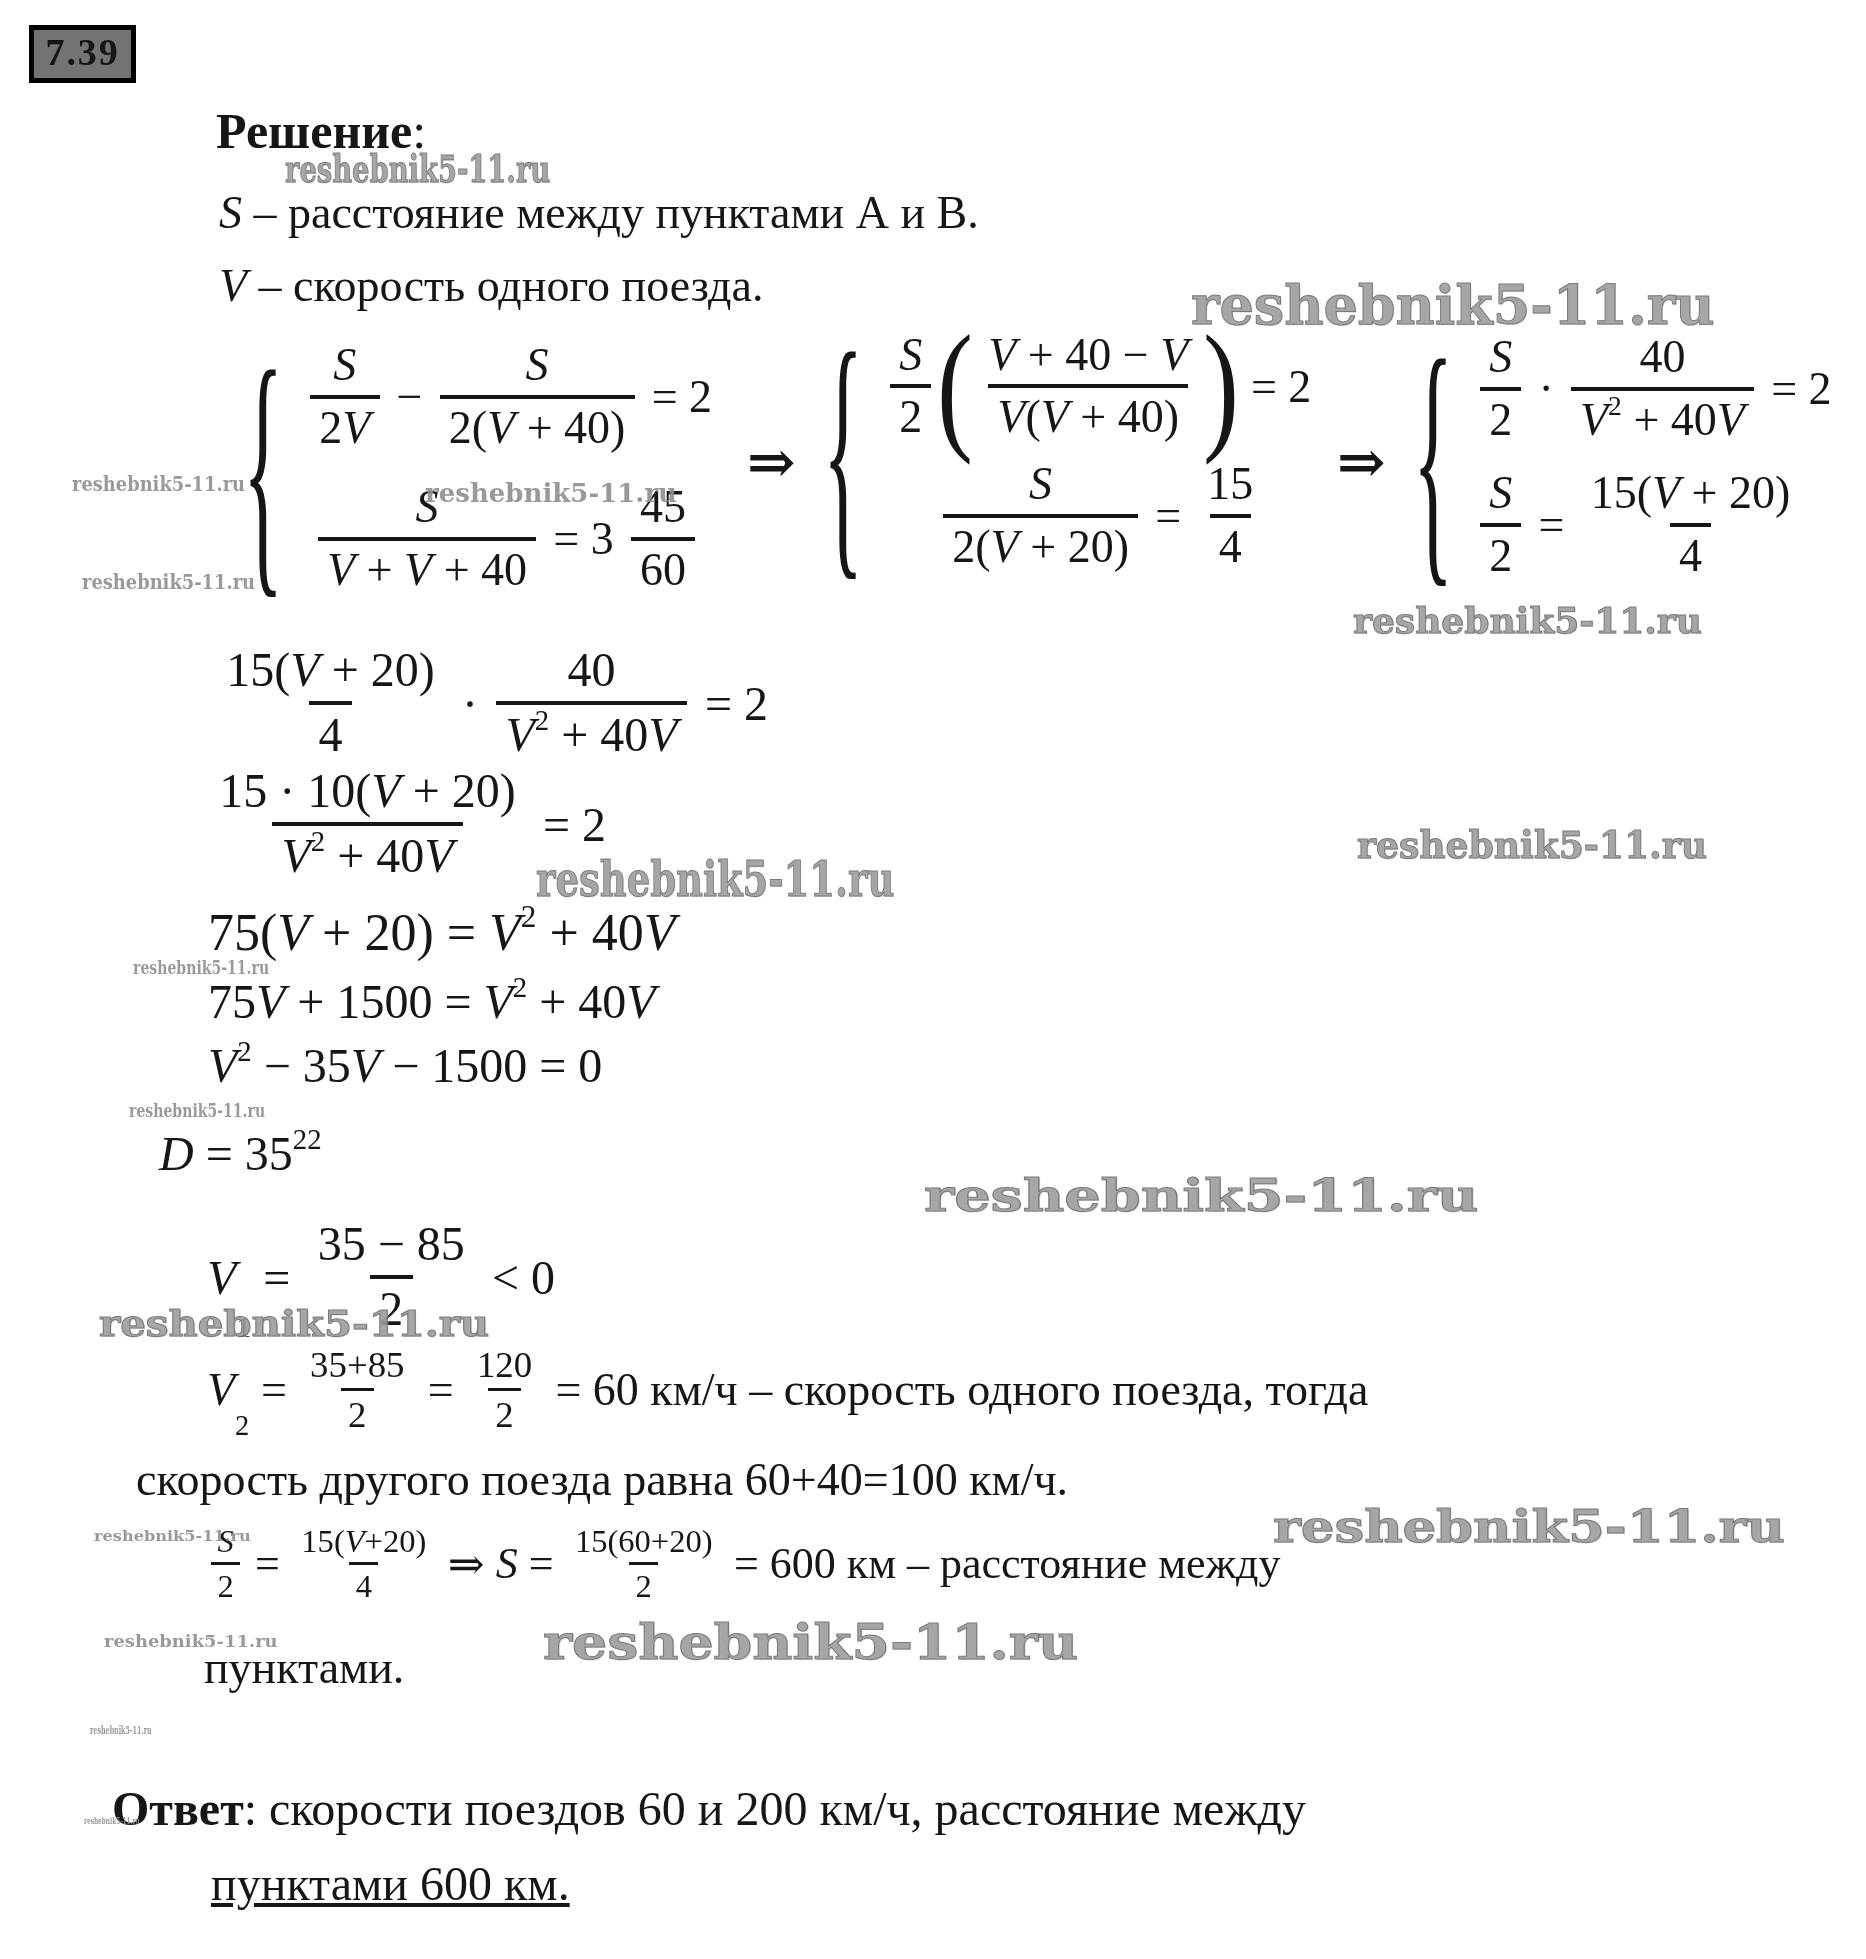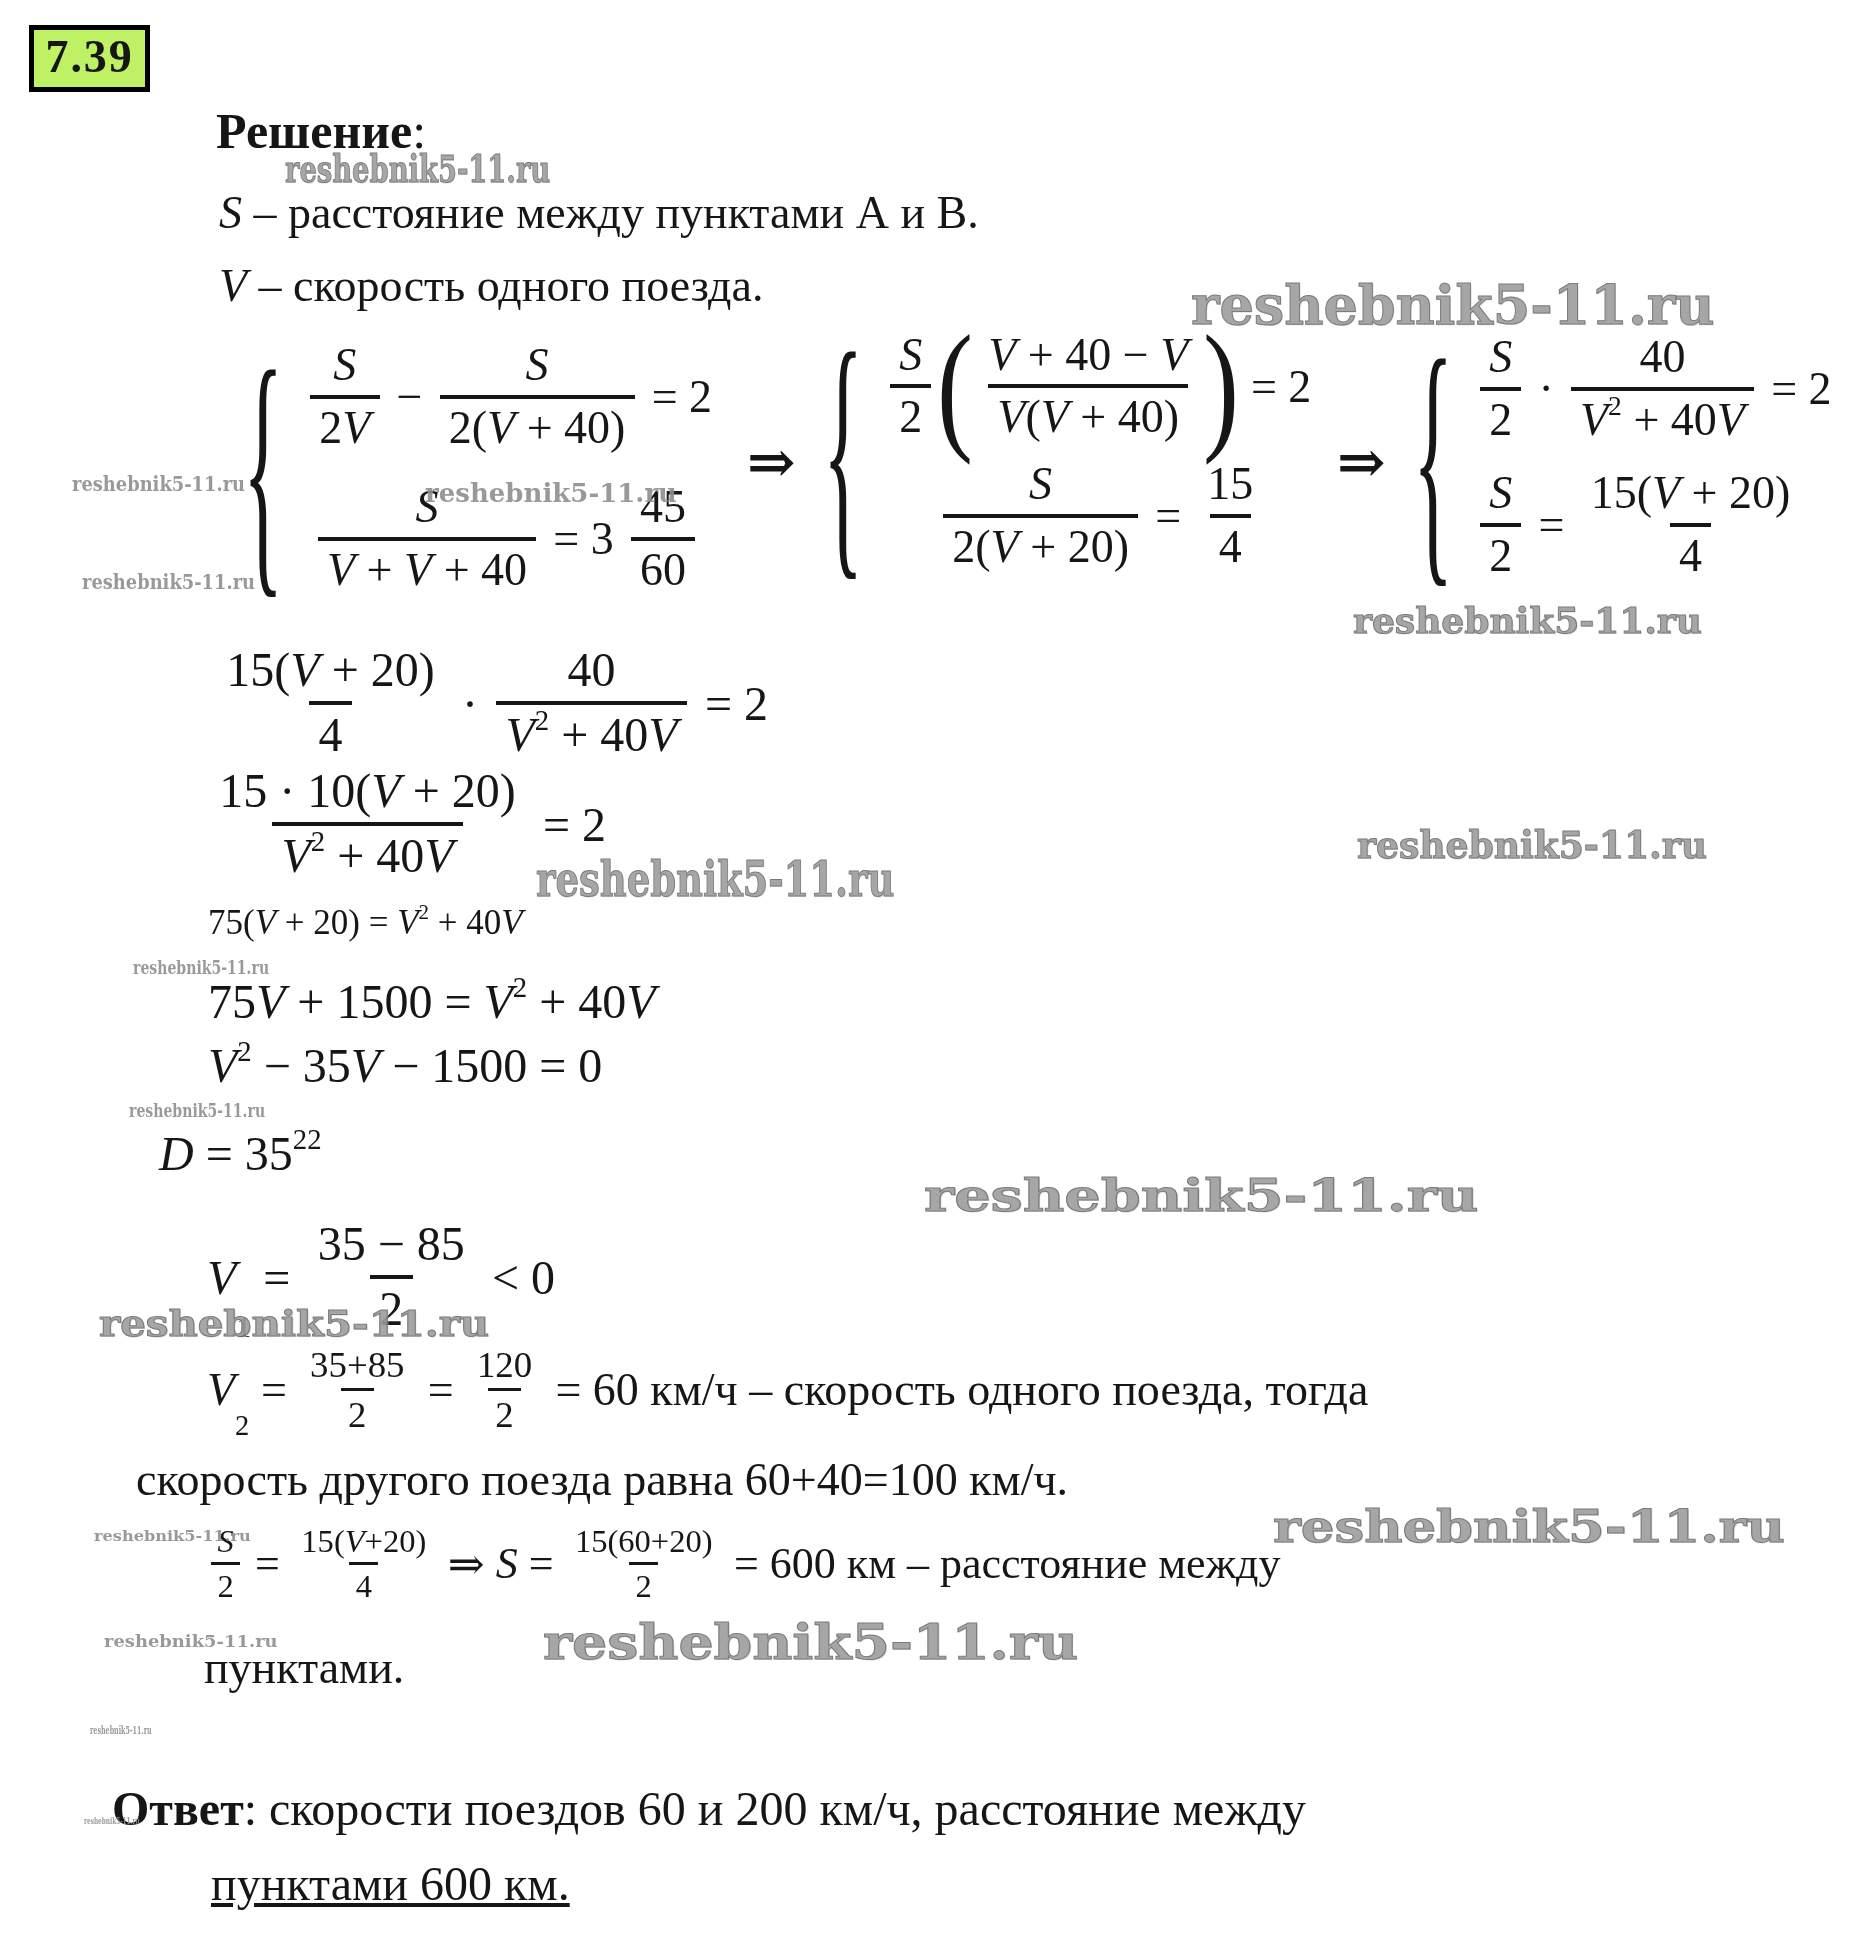--- a/index.html
+++ b/index.html
@@ -1,20 +1,20 @@
 <!DOCTYPE html>
 <html><head>
 <meta charset="utf-8">
 <style>
   html,body{margin:0;padding:0;background:#fff;}
   .page{position:relative;width:1867px;height:1960px;background:#ffffff;overflow:hidden;
         font-family:"Liberation Serif","DejaVu Serif",serif;color:#161616;}
   
-  .pbox{position:absolute;left:29px;top:25px;border:5.8px solid #000;background:#bef264;
-        padding:0 11.5px 3.8px 11.5px;font-size:46px;font-weight:bold;letter-spacing:1.9px;}
+  .pbox{position:absolute;left:29px;top:25px;border:5.8px solid #000;background:#737373;
+        padding:0 11.5px 3.8px 11.5px;font-size:38px;font-weight:bold;letter-spacing:1.9px;}
   
   .line{position:absolute;font-size:46px;white-space:pre;display:flex;align-items:center;}
   .line b{font-weight:bold;}
   
   .mline{position:absolute;display:flex;align-items:center;white-space:pre;}
   .mrow{display:flex;align-items:center;white-space:pre;}
   .tok{white-space:pre;}
   .it{font-style:italic;}
   .frac{display:inline-flex;flex-direction:column;align-items:center;align-self:center;margin:0 0.12em;}
   .num,.den{display:flex;align-items:center;justify-content:center;line-height:1.18;padding:0 0.2em;white-space:pre;}
@@ -84,21 +84,21 @@
     <div class="system sys3" style="left:1405px;top:330px;">
       <span class="brace">{</span>
       <div class="syscol gap20">
         <div class="mrow"><div class="frac"><div class="num"><span class="tok it">S</span></div><div class="den"><span class="tok">2</span></div></div><span class="tok"> · </span><div class="frac"><div class="num"><span class="tok">40</span></div><div class="den"><span class="tok it">V</span><span class="sup">2</span><span class="tok"> + 40</span><span class="tok it">V</span></div></div><span class="tok"> = 2</span></div>
         <div class="mrow"><div class="frac"><div class="num"><span class="tok it">S</span></div><div class="den"><span class="tok">2</span></div></div><span class="tok"> = </span><div class="frac"><div class="num"><span class="tok">15(</span><span class="tok it">V</span><span class="tok"> + 20)</span></div><div class="den"><span class="tok">4</span></div></div></div>
       </div>
     </div>
 
     <div class="mline" style="left:211px;top:642px;font-size:48px;"><div class="frac"><div class="num"><span class="tok">15(</span><span class="tok it">V</span><span class="tok"> + 20)</span></div><div class="den"><span class="tok">4</span></div></div><span class="tok"> · </span><div class="frac"><div class="num"><span class="tok">40</span></div><div class="den"><span class="tok it">V</span><span class="sup">2</span><span class="tok"> + 40</span><span class="tok it">V</span></div></div><span class="tok"> = 2</span></div>
     <div class="mline" style="left:204px;top:763px;font-size:48px;"><div class="frac"><div class="num"><span class="tok">15 · 10(</span><span class="tok it">V</span><span class="tok"> + 20)</span></div><div class="den"><span class="tok it">V</span><span class="sup">2</span><span class="tok"> + 40</span><span class="tok it">V</span></div></div><span class="tok"> = 2</span></div>
-    <div class="mline" style="left:208px;top:903px;font-size:35px;"><span class="tok">75(</span><span class="tok it">V</span><span class="tok"> + 20) = </span><span class="tok it">V</span><span class="sup">2</span><span class="tok"> + 40</span><span class="tok it">V</span></div>
+    <div class="mline" style="left:208px;top:903px;font-size:52px;"><span class="tok">75(</span><span class="tok it">V</span><span class="tok"> + 20) = </span><span class="tok it">V</span><span class="sup">2</span><span class="tok"> + 40</span><span class="tok it">V</span></div>
     <div class="mline" style="left:208px;top:974px;font-size:48px;"><span class="tok">75</span><span class="tok it">V</span><span class="tok"> + 1500 = </span><span class="tok it">V</span><span class="sup">2</span><span class="tok"> + 40</span><span class="tok it">V</span></div>
     <div class="mline" style="left:208px;top:1038px;font-size:48px;"><span class="tok it">V</span><span class="sup">2</span><span class="tok"> − 35</span><span class="tok it">V</span><span class="tok"> − 1500 = 0</span></div>
     <div class="mline" style="left:159px;top:1126px;font-size:48px;"><span class="tok it">D</span><span class="tok"> = 35</span><span class="sup">2</span><span class="sup">2</span></div>
     <div class="mline" style="left:207px;top:1216px;font-size:48px;"><span class="tok it">V</span><span class="sub">1</span><span class="tok"> = </span><div class="frac"><div class="num"><span class="tok">35 − 85</span></div><div class="den"><span class="tok">2</span></div></div><span class="tok"> &lt; 0</span></div>
     <div class="mline fr80" style="left:207px;top:1343px;font-size:46px;"><span class="tok it">V</span><span class="sub">2</span><span class="tok"> = </span><div class="frac"><div class="num"><span class="tok">35+85</span></div><div class="den"><span class="tok">2</span></div></div><span class="tok"> = </span><div class="frac"><div class="num"><span class="tok">120</span></div><div class="den"><span class="tok">2</span></div></div><span class="tok"> = 60 км/ч – скорость одного поезда, тогда</span></div>
     <div class="mline" style="left:136px;top:1453px;font-size:46px;"><span class="tok">скорость другого поезда равна 60+40=100 км/ч.</span></div>
     <div class="mline fr72" style="left:207px;top:1522px;font-size:44px;"><div class="frac"><div class="num"><span class="tok it">S</span></div><div class="den"><span class="tok">2</span></div></div><span class="tok"> = </span><div class="frac"><div class="num"><span class="tok">15(</span><span class="tok it">V</span><span class="tok">+20)</span></div><div class="den"><span class="tok">4</span></div></div><span class="tok"> ⇒ </span><span class="tok it">S</span><span class="tok"> = </span><div class="frac"><div class="num"><span class="tok">15(60+20)</span></div><div class="den"><span class="tok">2</span></div></div><span class="tok"> = 600 км – расстояние между</span></div>
     <div class="mline" style="left:204px;top:1641px;font-size:46px;"><span class="tok">пунктами.</span></div>
 
     <div class="line" style="left:112px;top:1781px;font-size:48px;">

